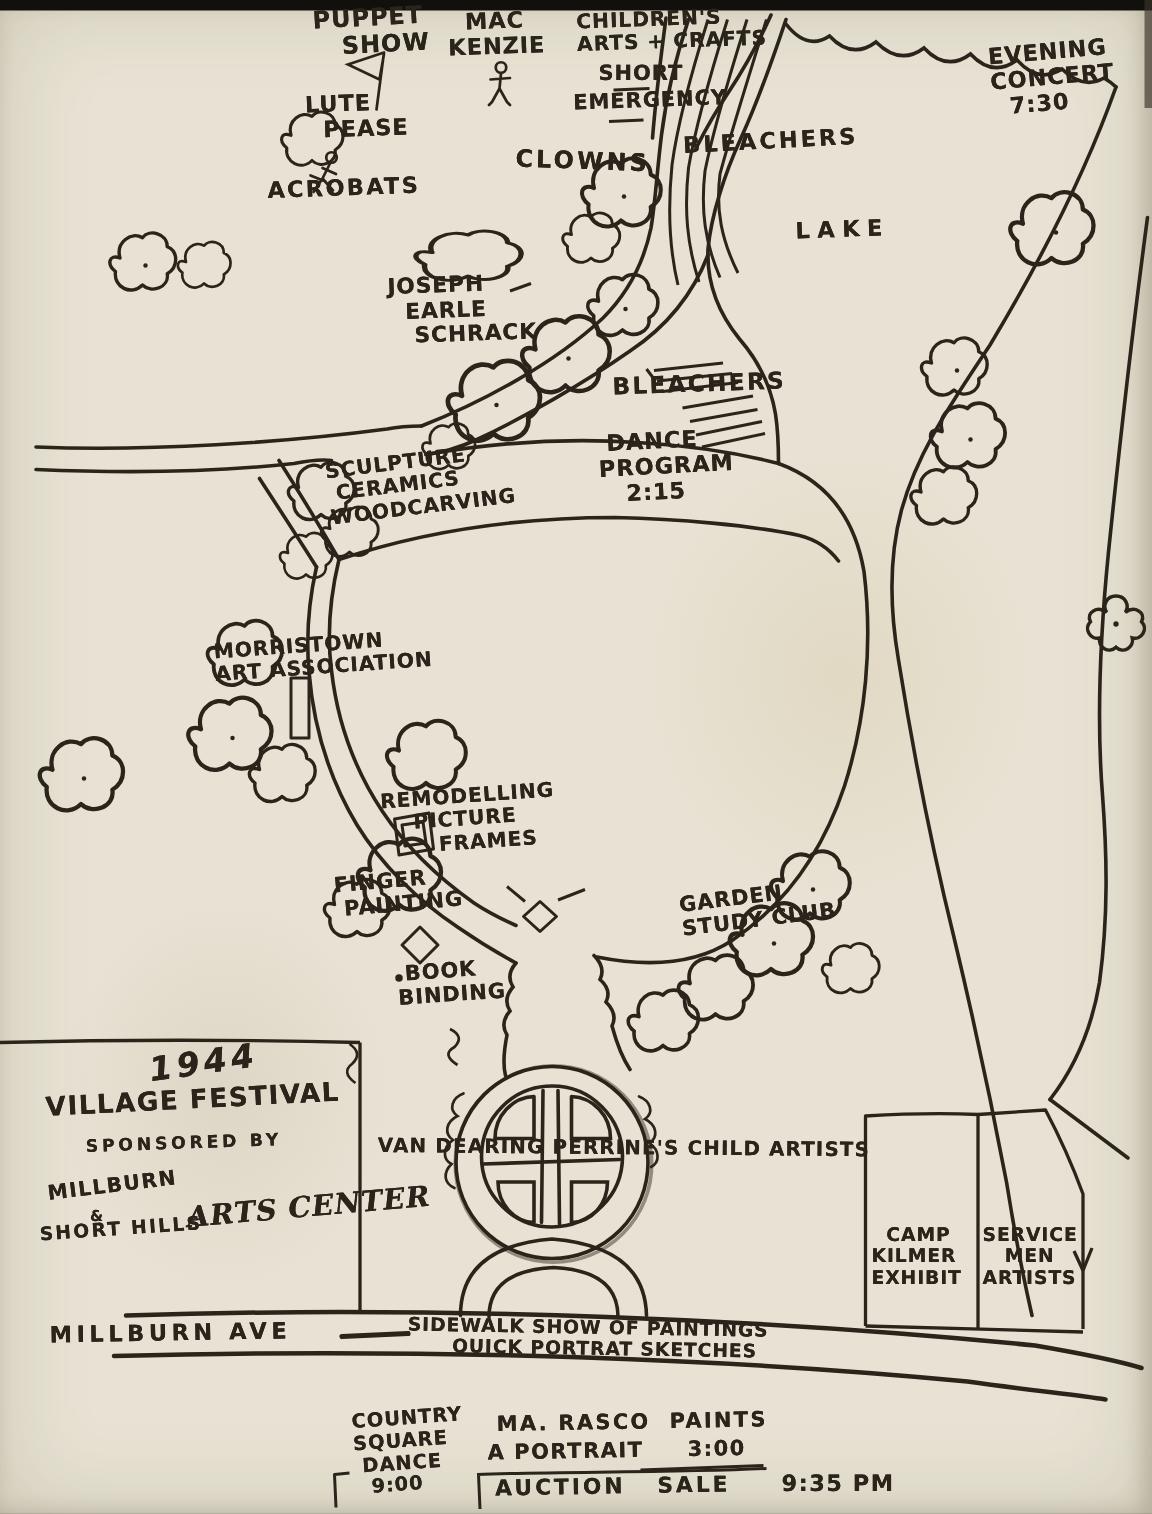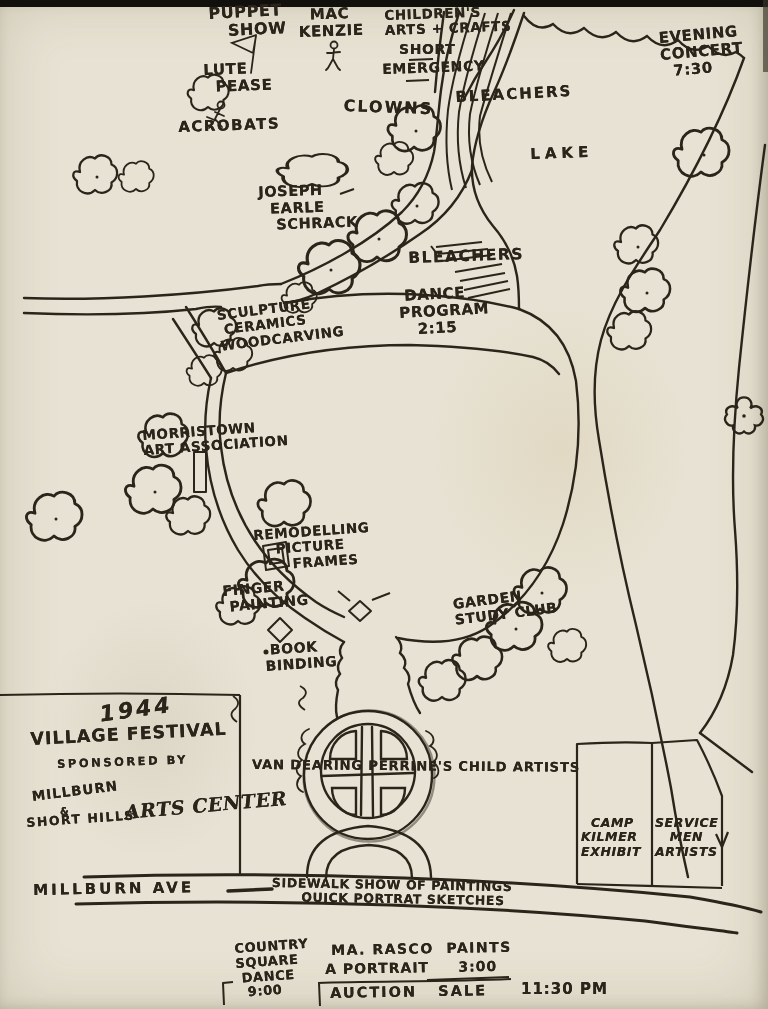--- a/index.html
+++ b/index.html
@@ -221,30 +221,30 @@
   <div class="lbl" style="left:452px;top:597px;font-size:14px;transform:rotate(-7deg);">GARDEN
 STUDY CLUB</div>
   <div class="lbl" style="left:98px;top:702px;font-size:22px;letter-spacing:3px;font-style:italic;transform:rotate(-8deg);">1944</div>
   <div class="lbl" style="left:30px;top:730px;font-size:17.5px;letter-spacing:1px;transform:rotate(-3deg);">VILLAGE FESTIVAL</div>
   <div class="lbl" style="left:57px;top:758px;font-size:11.5px;letter-spacing:2.5px;transform:rotate(-2deg);">SPONSORED BY</div>
   <div class="lbl" style="left:31px;top:789px;font-size:13.5px;letter-spacing:1px;transform:rotate(-7deg);">MILLBURN</div>
   <div class="lbl" style="left:60px;top:806px;font-size:10px;">&amp;</div>
   <div class="lbl" style="left:26px;top:816px;font-size:12.5px;letter-spacing:1.5px;transform:rotate(-4deg);">SHORT HILLS</div>
   <div class="lbl script" style="left:124px;top:802px;font-size:19px;transform:rotate(-5deg);">ARTS CENTER</div>
   <div class="lbl" style="left:252px;top:757px;font-size:13.2px;letter-spacing:.8px;transform:rotate(.5deg);">VAN DEARING PERRINE'S CHILD ARTISTS</div>
-  <div class="lbl" style="left:581px;top:816px;font-size:12.5px;font-style:italic;">  CAMP
+  <div class="lbl" style="left:581px;top:816px;font-size:12.5px;">  CAMP
 KILMER
 EXHIBIT</div>
-  <div class="lbl" style="left:655px;top:816px;font-size:12.5px;font-style:italic;">SERVICE
+  <div class="lbl" style="left:655px;top:816px;font-size:12.5px;">SERVICE
    MEN
 ARTISTS</div>
   <div class="lbl" style="left:33px;top:882px;font-size:15px;letter-spacing:3px;transform:rotate(-1deg);">MILLBURN AVE</div>
   <div class="lbl" style="left:272px;top:876px;font-size:12.5px;transform:rotate(1deg);">SIDEWALK SHOW OF PAINTINGS
       QUICK PORTRAT SKETCHES</div>
   <div class="lbl" style="left:234px;top:942px;font-size:13px;transform:rotate(-4deg);">COUNTRY
 SQUARE
  DANCE
   9:00</div>
   <div class="lbl" style="left:331px;top:943px;font-size:14px;letter-spacing:1.5px;transform:rotate(-1deg);">MA. RASCO  PAINTS</div>
   <div class="lbl" style="left:325px;top:962px;font-size:14px;letter-spacing:1px;transform:rotate(-1deg);">A PORTRAIT     3:00</div>
   <div class="lbl" style="left:330px;top:985px;font-size:14.5px;letter-spacing:2px;transform:rotate(-1deg);">AUCTION   SALE</div>
-  <div class="lbl" style="left:521px;top:981px;font-size:15px;letter-spacing:1px;">11:30 PM</div>
+  <div class="lbl" style="left:521px;top:981px;font-size:15px;letter-spacing:1px;">9:35 PM</div>
 </div>
 
 </body></html>

